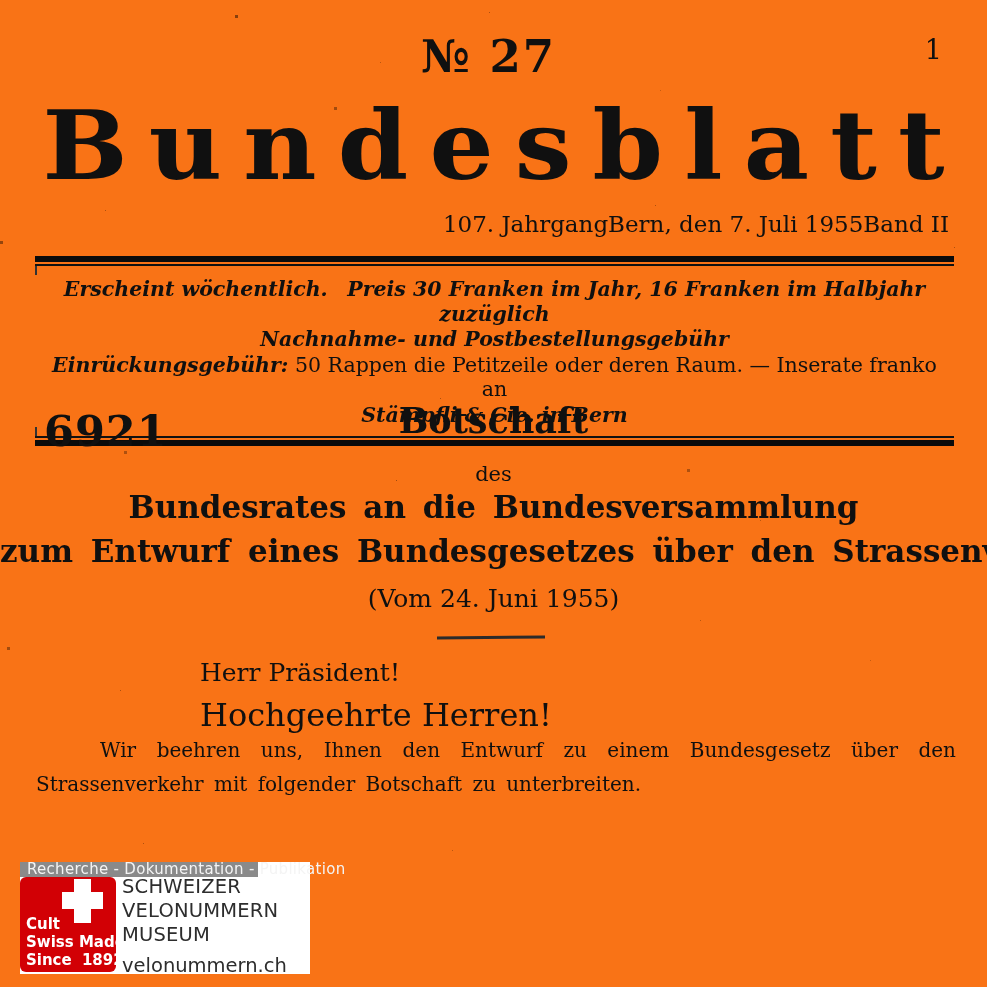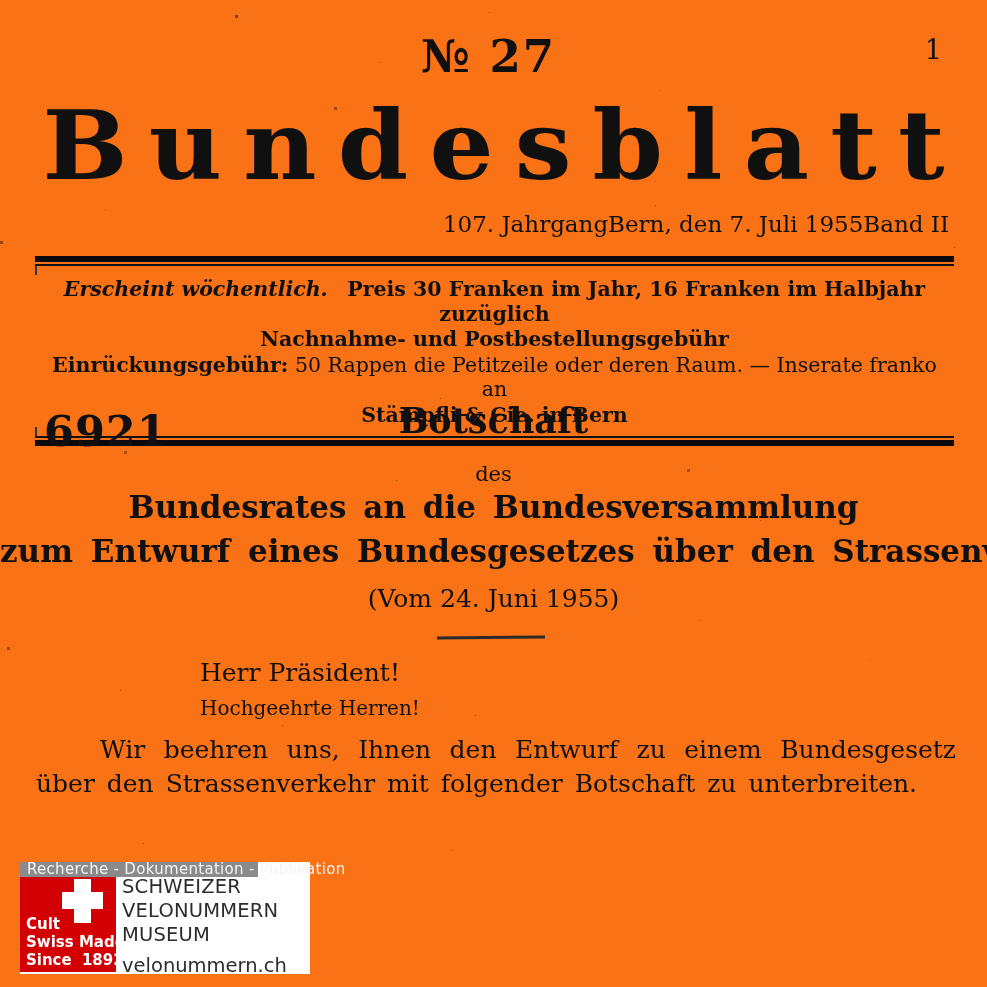--- a/index.html
+++ b/index.html
@@ -60,21 +60,21 @@
   .rule-top { top: 0; }
   .rule-top .thick { height: 6px; background: #0b0b0b; }
   .rule-top .thin  { height: 2px; background: #111; margin-top: 2px; }
   .rule-bottom { bottom: 0; }
   .rule-bottom .thin  { height: 2px; background: #111; margin-bottom: 2px; }
   .rule-bottom .thick { height: 6px; background: #0b0b0b; }
   .edge-tick { position: absolute; width: 2px; height: 9px; background: #333; }
   .infobox .content { text-align: center; font-size: 20.5px; line-height: 24.5px; padding: 6px 10px 8px 10px; }
   .ib-line { margin: 1px 0; }
   .it  { font-style: italic; font-weight: 600; }
-  .bi  { font-weight: bold; }
+  .bi  { font-style: italic; font-weight: bold; }
   .rm  { font-style: normal; font-weight: 500; }
 
   
   .doc-number {
     position: absolute;
     top: 406px; left: 44px;
     font-size: 43px;
     font-weight: bold;
     letter-spacing: 1px;
   }
@@ -87,25 +87,25 @@
   .sep-smudge {
     position: absolute;
     top: 636px; left: 437px;
     width: 108px; height: 3px;
     background: #2b2b2b;
     transform: rotate(-0.5deg);
   }
 
   
   .salutation1 { position: absolute; top: 658px; left: 200px; font-size: 25px; }
-  .salutation2 { position: absolute; top: 696px; left: 200px; font-size: 20px; }
+  .salutation2 { position: absolute; top: 696px; left: 200px; font-size: 32px; }
   .body-par {
     position: absolute;
     top: 733px; left: 36px; width: 920px;
-    font-size: 25px;
+    font-size: 20px;
     line-height: 34px;
     text-align: justify;
     text-indent: 64px;
     word-spacing: 4px;
   }
 
   
   .stamp { position: absolute; left: 20px; top: 862px; width: 290px; height: 112px; background: #fff;
            font-family: "DejaVu Sans", "Liberation Sans", sans-serif; }
   .stamp-tagline {
@@ -116,20 +116,21 @@
     font-size: 15px;
     line-height: 15px;
     padding-left: 7px;
     letter-spacing: 0.3px;
     white-space: nowrap;
   }
   .stamp-badge {
     position: absolute; left: 0; top: 15px;
     width: 96px; height: 95px;
     background: #d20005;
+    border-radius: 6px;
   }
   .swiss-cross { position: absolute; left: 42px; top: 2px; width: 41px; height: 44px; }
   .swiss-cross .bar-v { position: absolute; left: 12px; top: 0; width: 17px; height: 44px; background: #ffffff; }
   .swiss-cross .bar-h { position: absolute; left: 0; top: 13px; width: 41px; height: 17px; background: #ffffff; }
   .badge-text {
     position: absolute; left: 6px; bottom: 3px;
     color: #ffffff;
     font-size: 15px;
     font-weight: bold;
     line-height: 18px;

